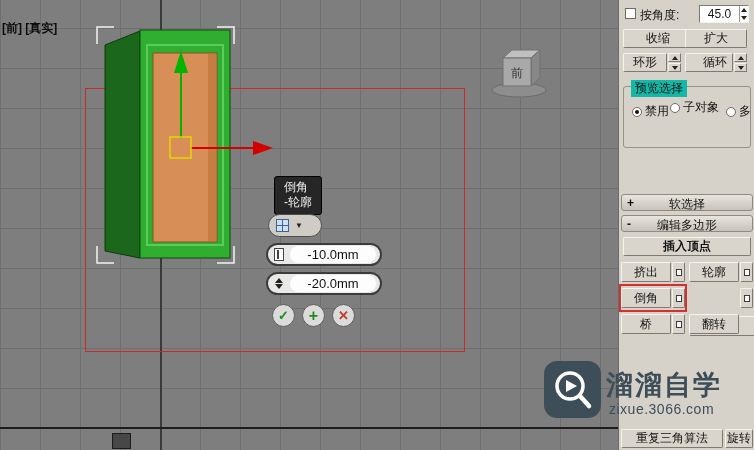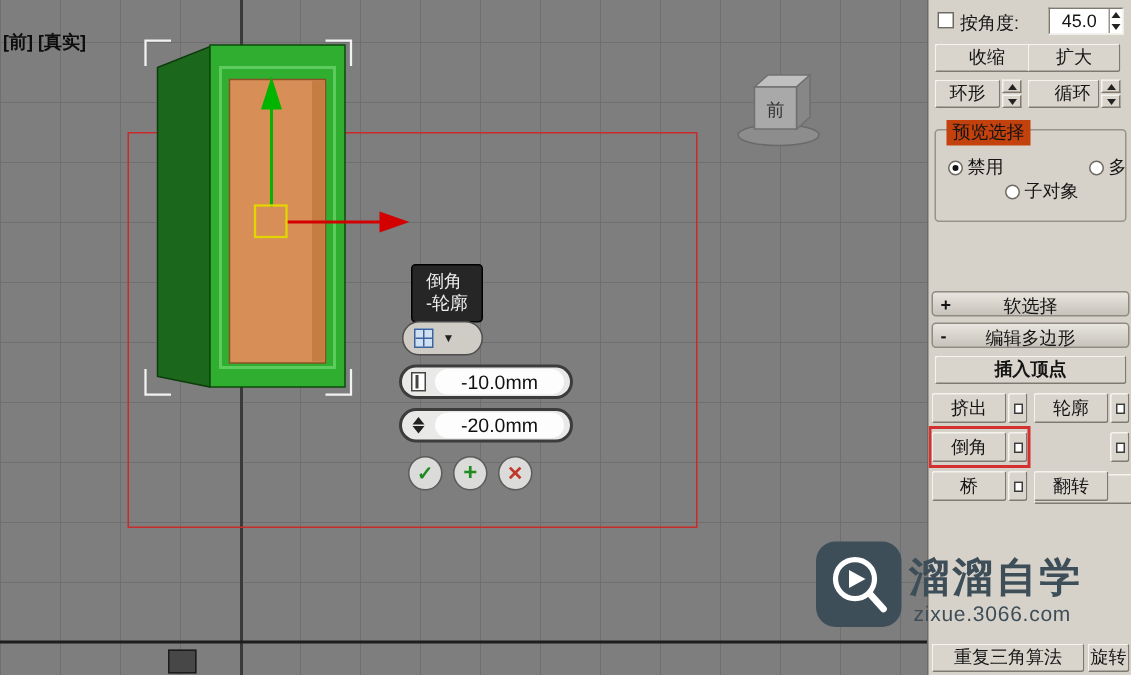--- a/index.html
+++ b/index.html
@@ -61,21 +61,21 @@
   .val-field .num { flex:1; display:flex; align-items:center; justify-content:center; }
   .val-field .spin-col { width:9px; display:flex; flex-direction:column; border-left:1px solid #9a968e; }
   .val-field .spin-col div { flex:1; display:flex; align-items:center; justify-content:center; }
   .spin { position:absolute; display:flex; flex-direction:column; gap:1px; }
   .spin > div { flex:1; background:#d9d5cd; border:1px solid; border-color:#f5f3ed #7e7a72 #7e7a72 #f5f3ed;
     display:flex; align-items:center; justify-content:center; }
   .t-up { width:0; height:0; border-left:3px solid transparent; border-right:3px solid transparent; border-bottom:4px solid #222; }
   .t-dn { width:0; height:0; border-left:3px solid transparent; border-right:3px solid transparent; border-top:4px solid #222; }
   .groupbox { position:absolute; left:4px; top:86px; width:128px; height:62px; border:1px solid #97938b;
     border-radius:3px; overflow:hidden; }
-  .group-title { position:absolute; left:12px; top:80px; background:#c2410c; padding:0 4px; font-size:12px; }
+  .group-title { position:absolute; left:12px; top:80px; background:#14b8a6; padding:0 4px; font-size:12px; }
   .radio { position:absolute; display:flex; align-items:center; gap:3px; font-size:12px; white-space:nowrap; }
   .radio .dot { width:10px; height:10px; border-radius:50%; background:#fff; border:1px solid #6e6a62; position:relative; flex:none; }
   .radio.sel .dot::after { content:""; position:absolute; left:2px; top:2px; width:4px; height:4px; border-radius:50%; background:#141414; }
   .status { position:absolute; left:0; top:155px; width:100%; text-align:center; font-size:12px; }
   .rollout { position:absolute; left:2px; width:132px; height:17px; background:linear-gradient(#e8e5de,#c7c3bb);
     border:1px solid #8f8b83; border-radius:3px; font-size:12px; }
   .rollout .toggle { position:absolute; left:5px; top:1px; font-weight:bold; }
   .rollout .title { position:absolute; left:0; top:1px; width:100%; text-align:center; }
   .bevel-highlight { position:absolute; left:0; top:284px; width:68px; height:28px; border:2px solid #d43030; z-index:5; pointer-events:none; }
 
@@ -204,21 +204,21 @@
         <div>
           <span class="t-dn"></span>
         </div>
     </div>
 
     <div class="groupbox">
       <span class="radio sel" style="left:8px; top:16px;">
         <span class="dot"></span>
         <span>禁用</span>
       </span>
-      <span class="radio" style="left:46px; top:32px;">
+      <span class="radio" style="left:46px; top:12px;">
         <span class="dot"></span>
         <span>子对象</span>
       </span>
       <span class="radio" style="left:102px; top:16px;">
         <span class="dot"></span>
         <span>多个</span>
       </span>
     </div>
     <span class="group-title">预览选择</span>
 

